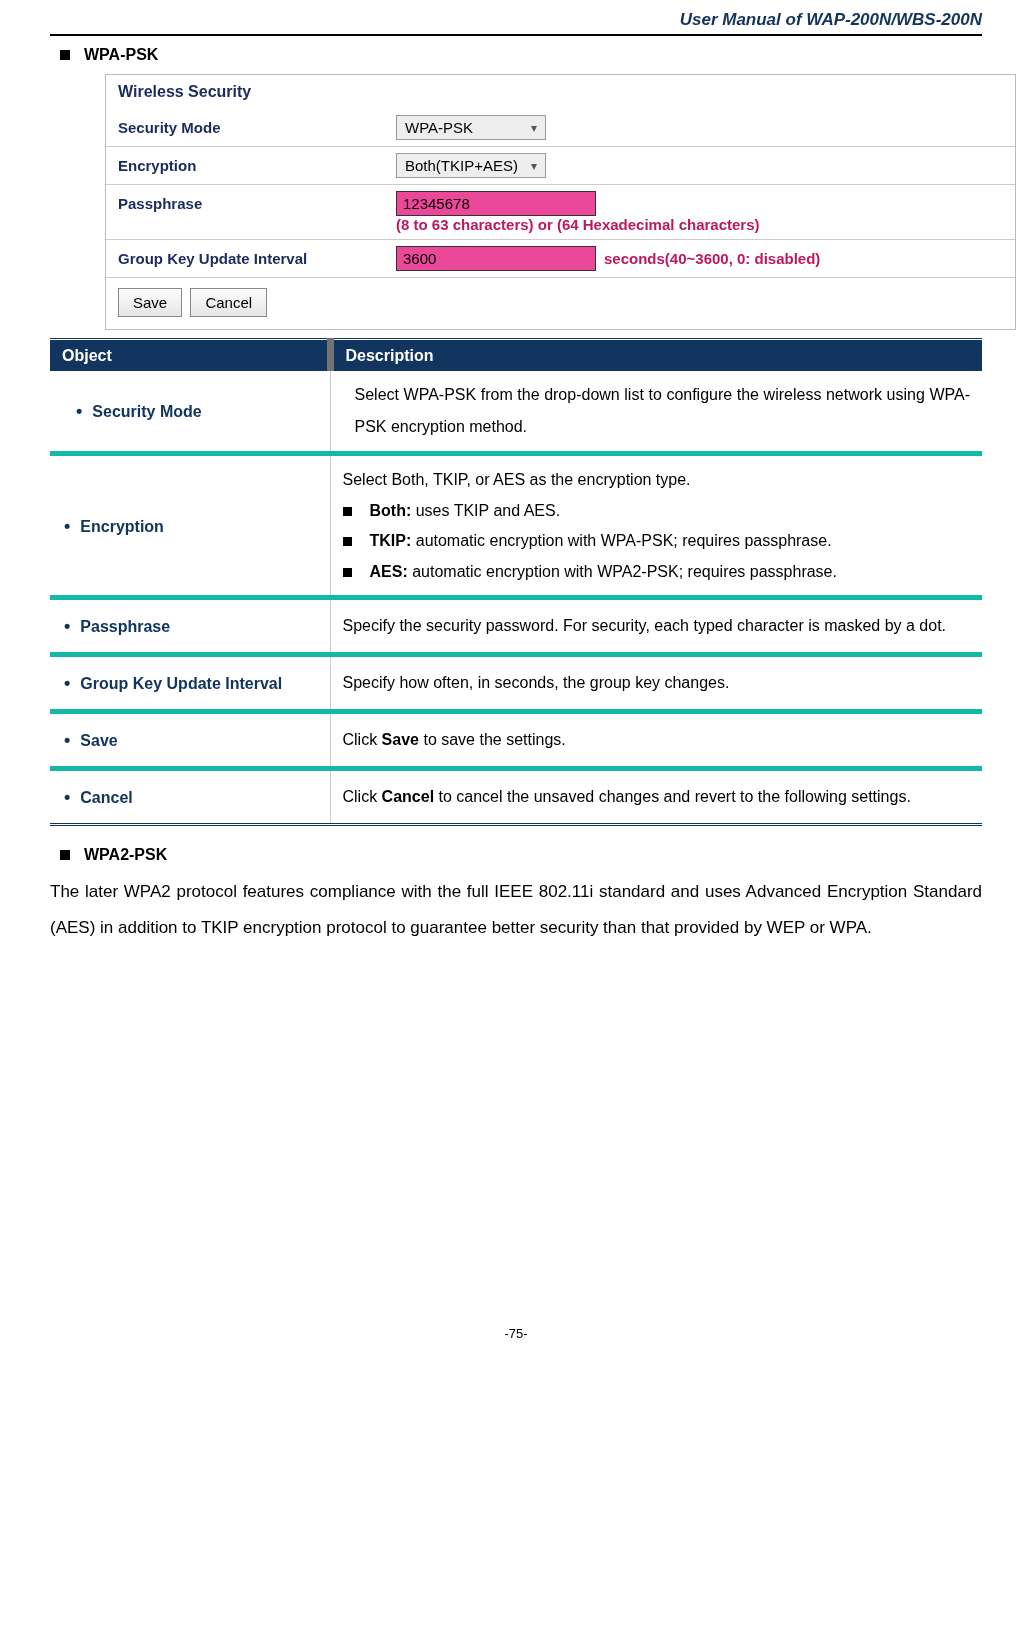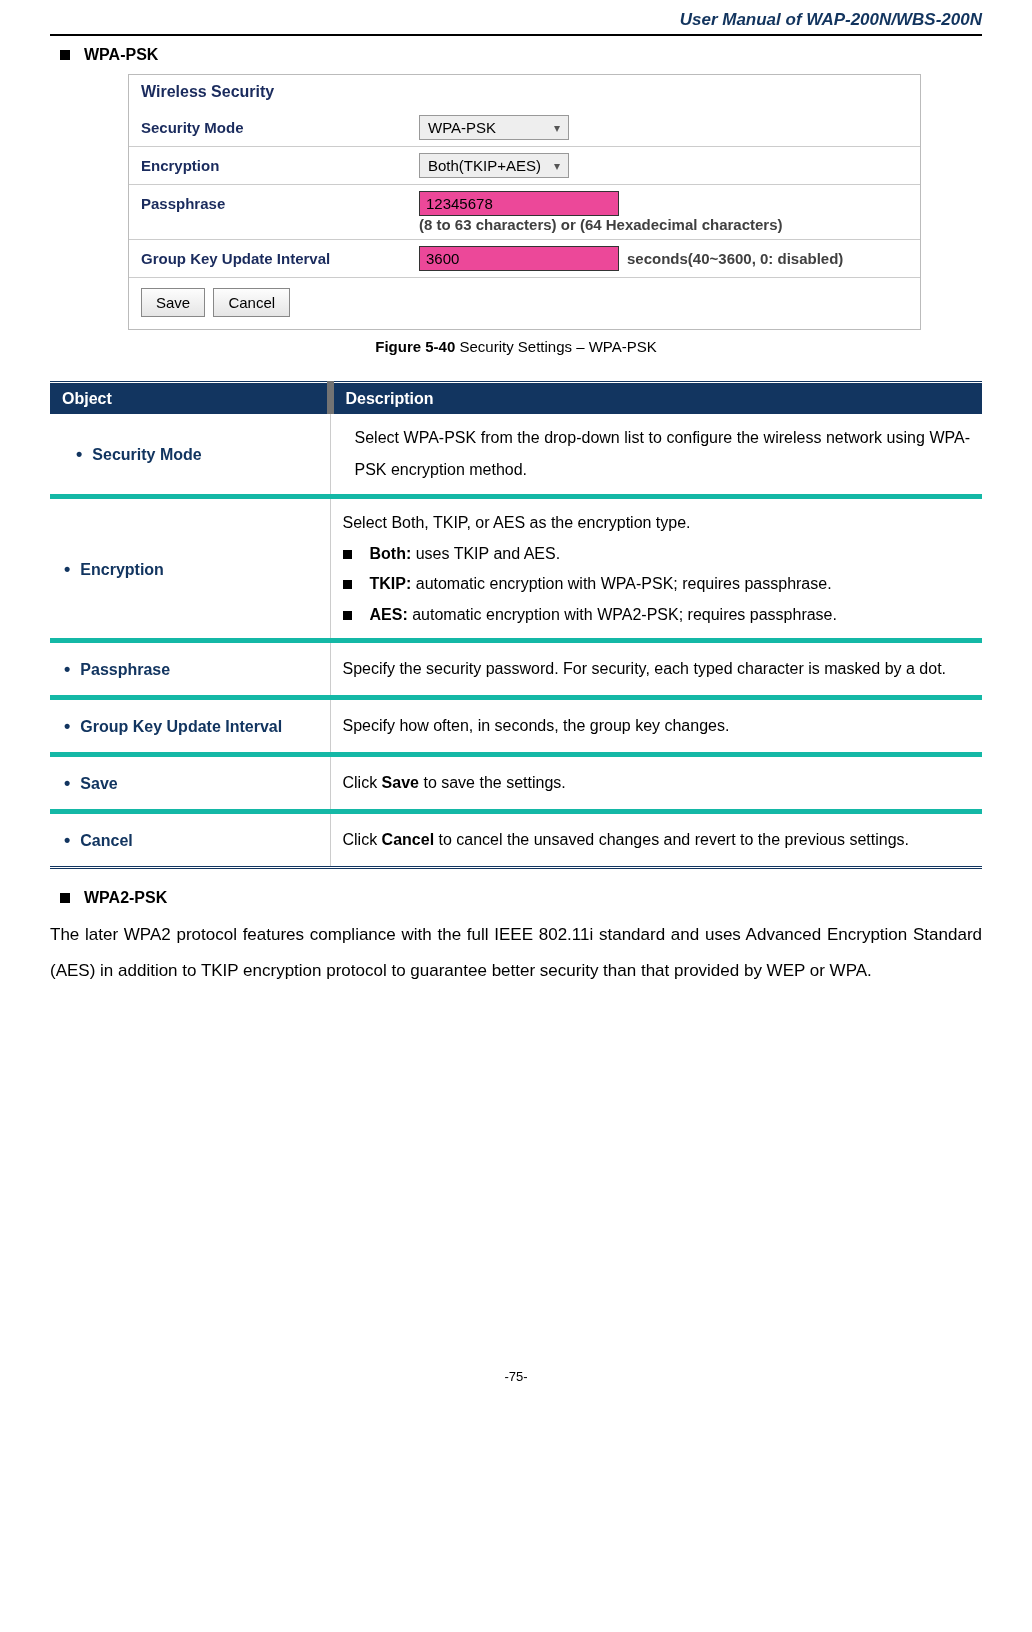--- a/index.html
+++ b/index.html
@@ -34,22 +34,22 @@
       font-size: 16px;
     }
     .sq-bullet {
       display: inline-block;
       width: 10px;
       height: 10px;
       background: #000;
     }
     .screenshot-box {
       border: 1px solid #bbb;
-      margin: 0 0 8px 78px;
-      width: 793px;
+      margin: 0 0 8px 55px;
+      width: 911px;
       background: #fff;
       font-size: 15px;
     }
     .ss-row {
       display: flex;
       border-bottom: 1px solid #ccc;
     }
     .ss-row:last-child { border-bottom: none; }
     .ss-label {
       width: 280px;
@@ -85,21 +85,21 @@
     }
     .ss-input {
       border: 1px solid #333;
       padding: 3px 6px;
       font-size: 15px;
       width: 200px;
       background: #ec4899;
     }
     .ss-hint {
       font-weight: bold;
-      color: #404040;
+      color: #be185d;
       font-size: 15px;
     }
     .ss-button-row {
       padding: 10px 10px 12px 12px;
     }
     .ss-button {
       display: inline-block;
       border: 1px solid #888;
       background: linear-gradient(#fdfdfd,#e5e5e5);
       padding: 5px 14px;
@@ -234,23 +234,20 @@
         <input class="ss-input" value="3600" style="">
         <span class="ss-hint">seconds(40~3600, 0: disabled)</span>
       </div>
     </div>
     <div class="ss-button-row">
       <span class="ss-button">Save</span>
       <span class="ss-button">Cancel</span>
     </div>
   </div>
 
-  <div class="caption">
-    <span class="bold">Figure 5-40</span><span> Security Settings – WPA-PSK</span>
-  </div>
 
 
   <table class="desc-table">
     <thead>
       <tr>
         <th>Object</th>
         <th>Description</th>
       </tr>
     </thead>
     <tbody>
@@ -285,21 +282,21 @@
       <tr>
         <td class="obj-cell"><span class="disc-bullet">Group Key Update Interval</span></td>
         <td>Specify how often, in seconds, the group key changes.</td>
       </tr>
       <tr>
         <td class="obj-cell"><span class="disc-bullet">Save</span></td>
         <td><span>Click </span><b>Save</b><span> to save the settings.</span></td>
       </tr>
       <tr>
         <td class="obj-cell"><span class="disc-bullet">Cancel</span></td>
-        <td><span>Click </span><b>Cancel</b><span> to cancel the unsaved changes and revert to the previous settings.</span></td>
+        <td><span>Click </span><b>Cancel</b><span> to cancel the unsaved changes and revert to the following settings.</span></td>
       </tr>
     </tbody>
   </table>
 
   <div class="bullet-heading">
     <span class="sq-bullet"></span>
     <span>WPA2-PSK</span>
   </div>
 
   <p class="body-para">The later WPA2 protocol features compliance with the full IEEE 802.11i standard and uses Advanced Encryption Standard (AES) in addition to TKIP encryption protocol to guarantee better security than that provided by WEP or WPA.</p>

